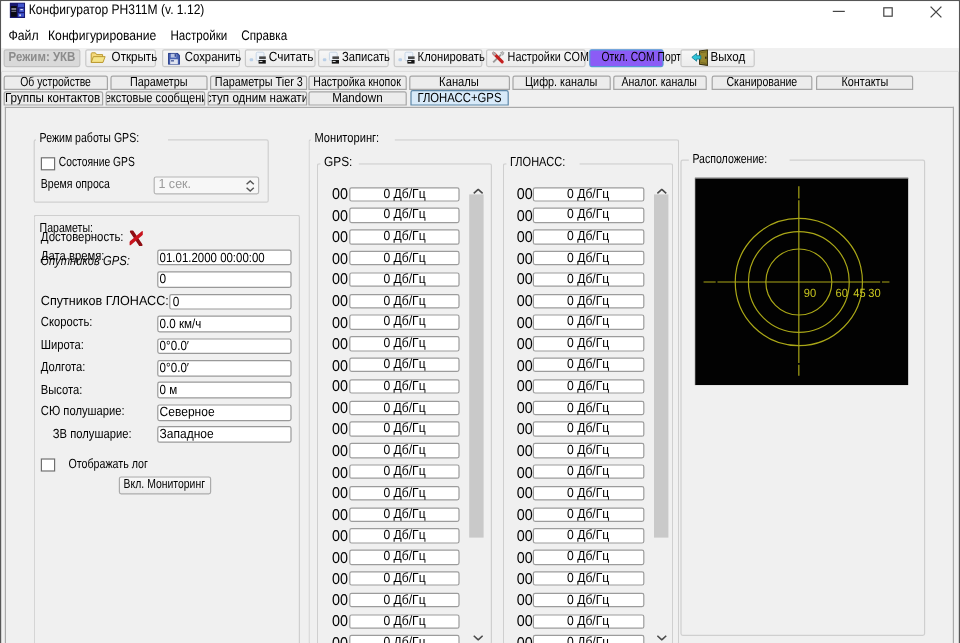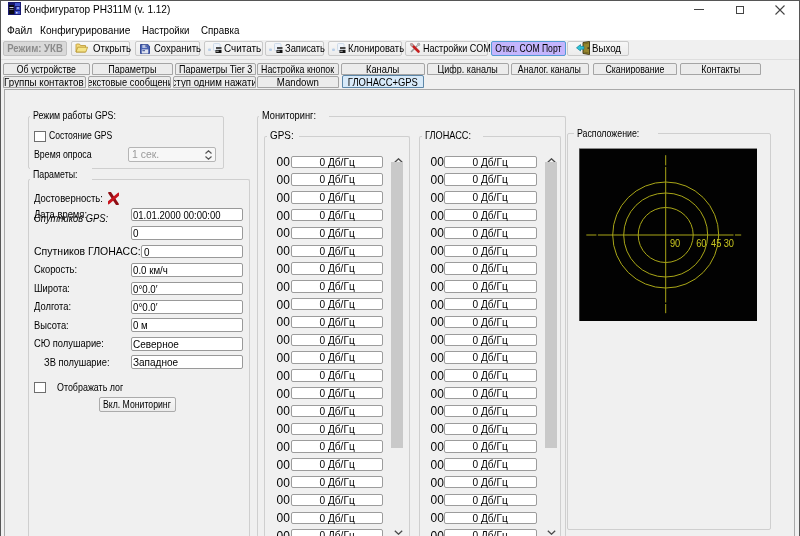--- a/index.html
+++ b/index.html
@@ -92,21 +92,21 @@
   </div>
 <div class="tbtn" style="left:405px;width:83px;">
     <svg width="12" height="12" viewBox="0 0 12 12" style="margin-left:3px;flex:none;">
 <path d="M2 10 L8.5 3.5" stroke="#9a9a9a" stroke-width="1.6"></path>
 <path d="M8 2 L10 1 L11 2 L10 4 Z" fill="#c0c0c0" stroke="#888" stroke-width="0.5"></path>
 <path d="M2.5 2.5 L9.5 9.5" stroke="#c42020" stroke-width="2.6" stroke-linecap="round"></path>
 <path d="M1.5 1.5 L4 4" stroke="#b0b0b0" stroke-width="2"></path>
 </svg>
     <span class="sx" style="--f:0.82;margin-left:2px;">Настройки COM</span>
   </div>
-<div class="tbtn" style="left:491px;width:75px;background:#c4b5fd;border-color:#559ad5;justify-content:center;">
+<div class="tbtn" style="left:491px;width:62px;background:#8b5cf6;border-color:#559ad5;">
     <span class="sxc" style="--f:0.78;">Откл. COM Порт</span>
   </div>
 <div class="tbtn" style="left:566.5px;width:62.5px;">
     <svg width="15" height="14" viewBox="0 0 15 14" style="margin-left:8px;flex:none;">
 <path d="M7 1.5 L13.5 0.5 L13.5 13.5 L7 12.5 Z" fill="#96862e" stroke="#3a3210" stroke-width="0.9"></path>
 <path d="M8.2 2.8 L12.4 2.2 M8.2 11.2 L12.4 11.8" stroke="#6a5e1e" stroke-width="0.7"></path>
 <rect x="11.6" y="6.2" width="1.1" height="1.8" fill="#2a2410"></rect>
 <path d="M0.5 6.8 L4.5 3.6 L4.5 5.4 L8 5.4 L8 8.2 L4.5 8.2 L4.5 10 Z" fill="#2fc4d8" stroke="#0f7e96" stroke-width="0.7"></path>
 </svg>
     <span class="sx" style="--f:0.88;margin-left:1px;">Выход</span>
@@ -159,21 +159,21 @@
 <div class="cb" style="left:34px;top:130.5px;"></div>
 <div class="lbl" style="left:48.5px;top:129.2px;"><span class="sx" style="--f:0.78;">Состояние GPS</span></div>
 <div class="lbl" style="left:34px;top:147.7px;"><span class="sx" style="--f:0.8;">Время опроса</span></div>
 <div class="a" style="left:127.5px;top:147px;width:88px;height:14.5px;background:#f7f7f7;border:1px solid #b5b5b5;border-radius:2px;"></div>
 <div class="lbl" style="left:132px;top:147.7px;color:#9a9a9a;"><span class="sx" style="--f:0.95;">1 сек.</span></div>
 <svg class="a" style="left:204px;top:149.5px;" width="9" height="10" viewBox="0 0 9 10">
 <path d="M1.5 3.5 L4.5 0.8 L7.5 3.5" fill="none" stroke="#555" stroke-width="1.2"></path>
 <path d="M1.5 6.5 L4.5 9.2 L7.5 6.5" fill="none" stroke="#555" stroke-width="1.2"></path>
   </svg>
 <div class="gb" style="left:27.5px;top:178.5px;width:222px;height:360px;border-bottom:none;"></div>
-<div class="gbl" style="left:30px;top:168px;"><span class="sx" style="--f:0.8;">Параметы:</span></div>
+<div class="gbl" style="left:30px;top:184px;"><span class="sx" style="--f:0.8;">Параметы:</span></div>
 <div class="lbl" style="left:34px;top:192px;"><span class="sx" style="--f:0.865;">Достоверность:</span></div>
 <svg class="a" style="left:108px;top:191.5px;" width="11" height="13" viewBox="0 0 11 13">
 <g transform="rotate(8 5.5 6.5)">
 <path d="M1 1.5 L10 11.5" stroke="#8f0e14" stroke-width="3" stroke-linecap="round"></path>
 <path d="M10 1.5 L1 11.5" stroke="#c8141e" stroke-width="3" stroke-linecap="round"></path>
 </g>
   </svg>
 <div class="lbl" style="left:34px;top:207.89999999999998px;"><span class="sx" style="--f:0.854;">Дата время:</span></div>
 <div class="inp" style="left:130.7px;top:207.7px;width:112.5px;height:13.8px;padding-left:1.5px;line-height:12.2px;"><span class="sx" style="--f:0.868;">01.01.2000 00:00:00</span></div>
 <div class="lbl" style="left:34px;top:212px;font-style:italic;"><span class="sx" style="--f:0.85;">Спутников GPS:</span></div>

